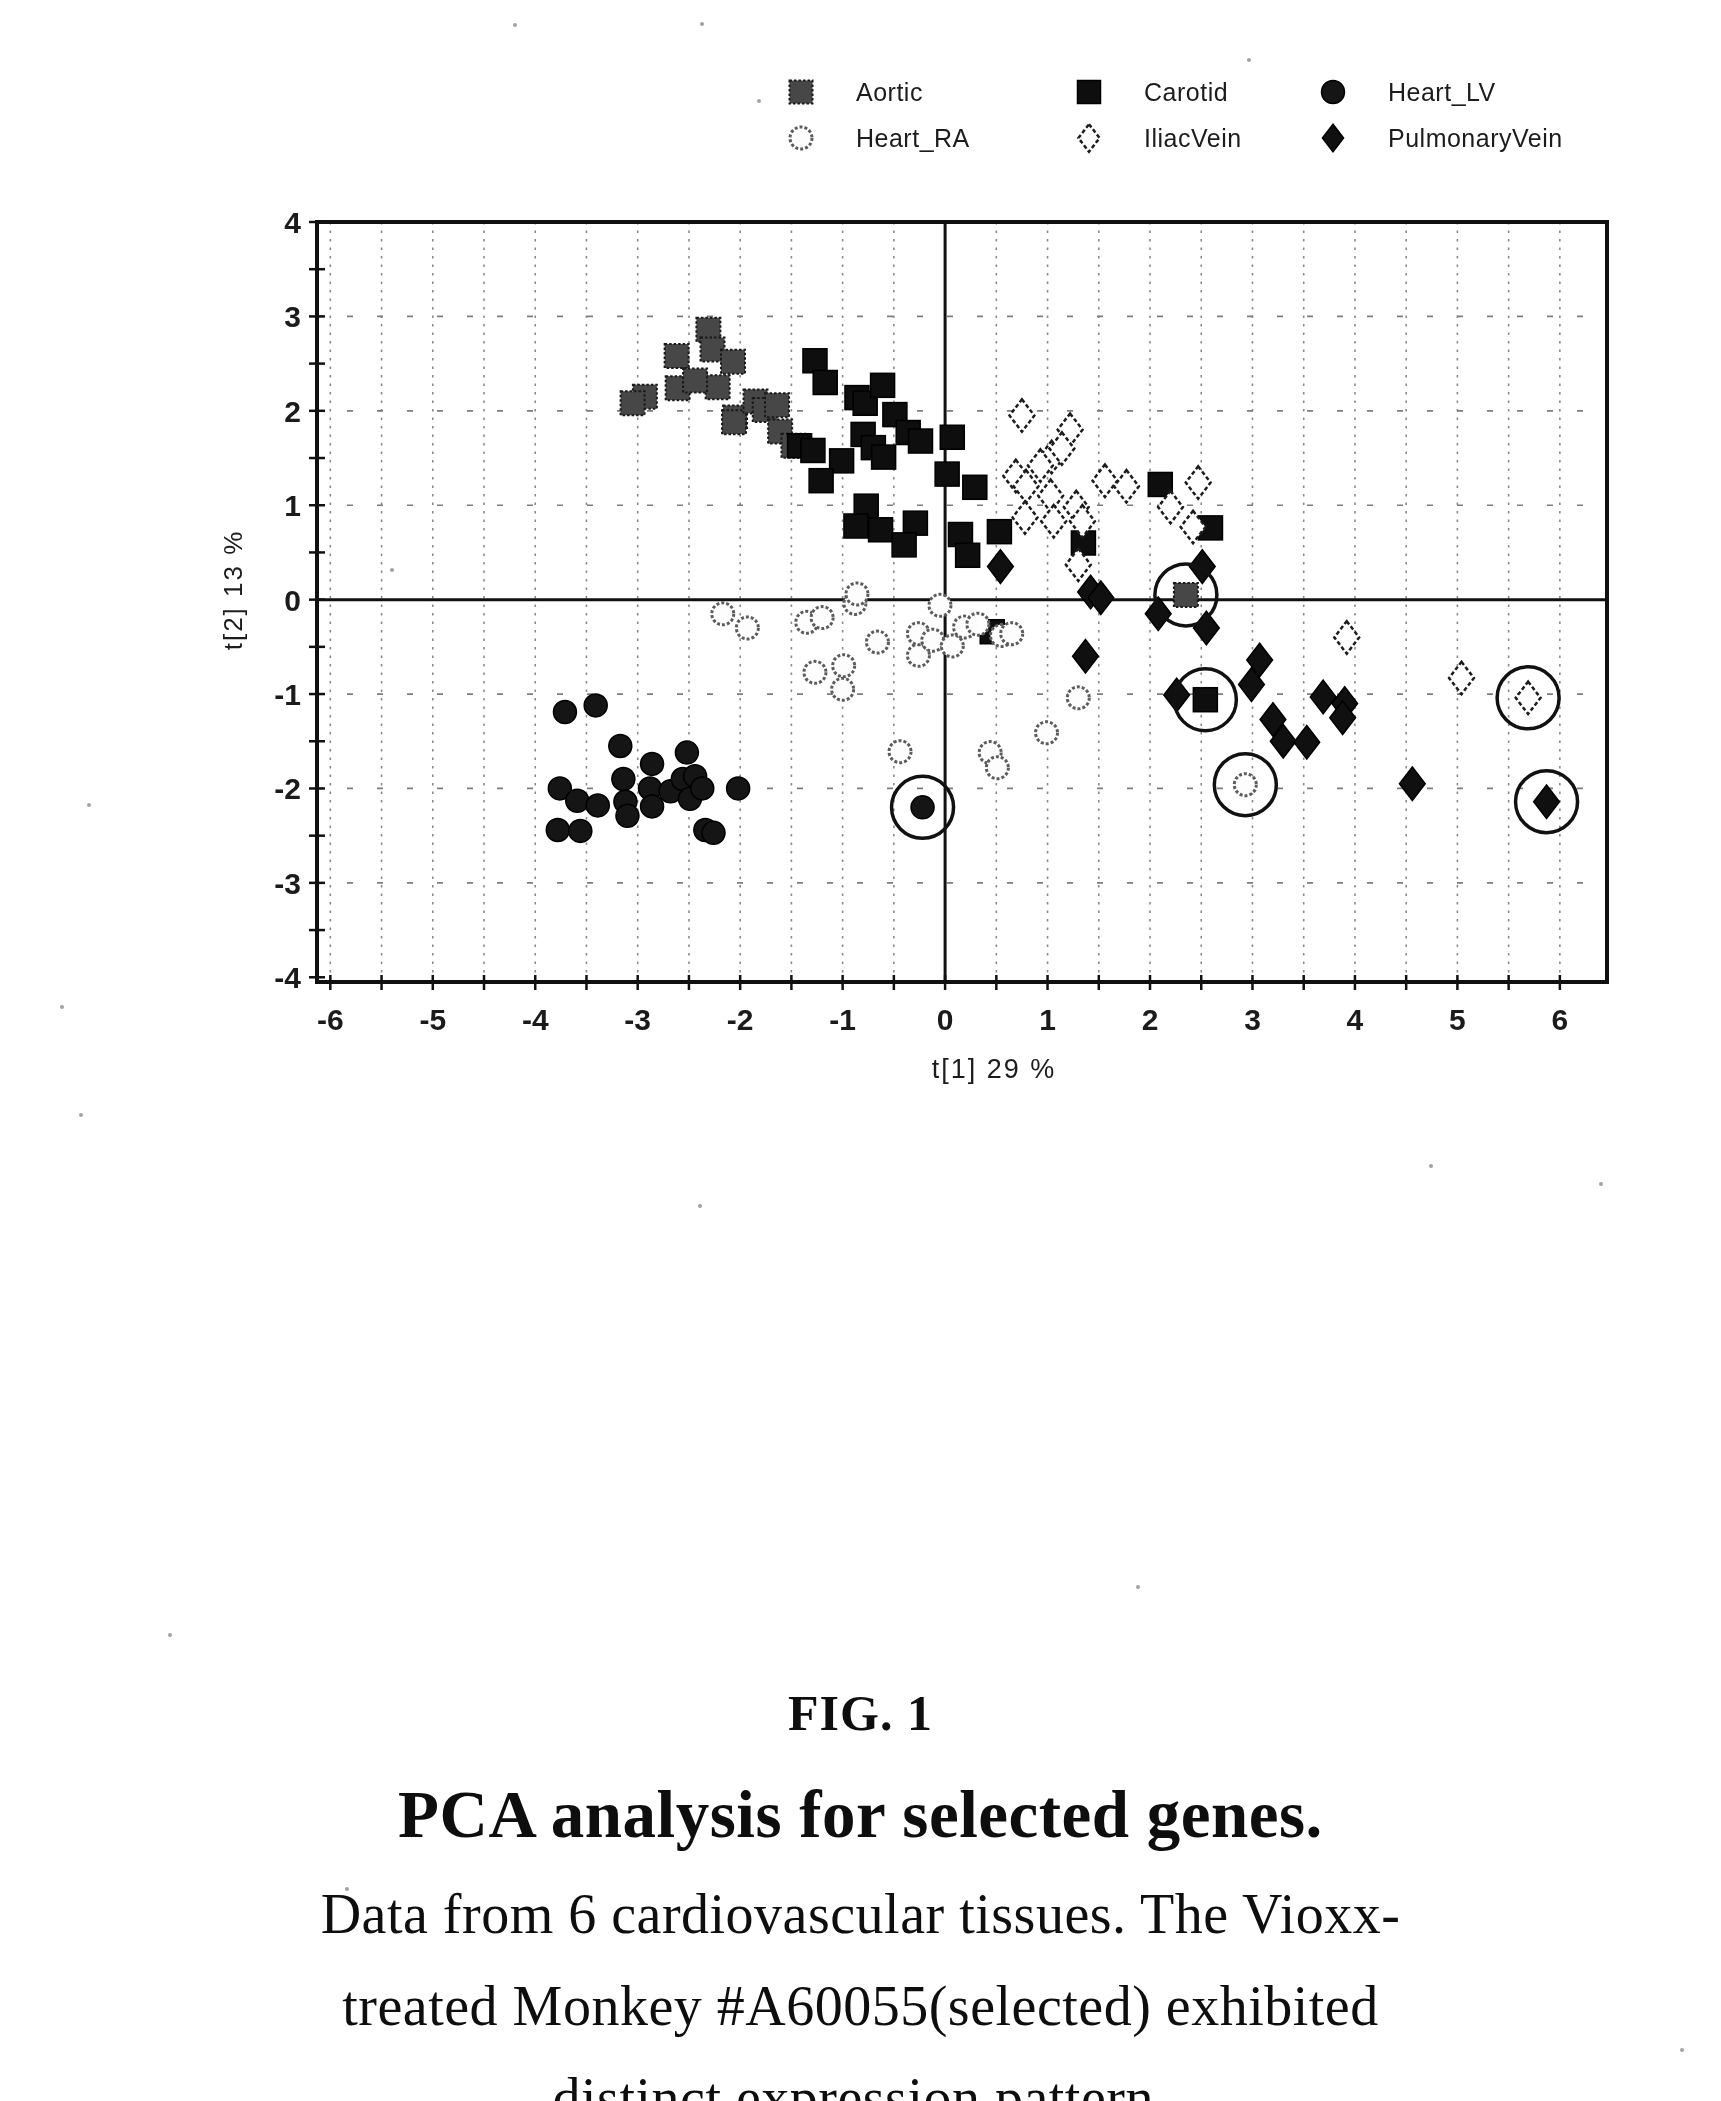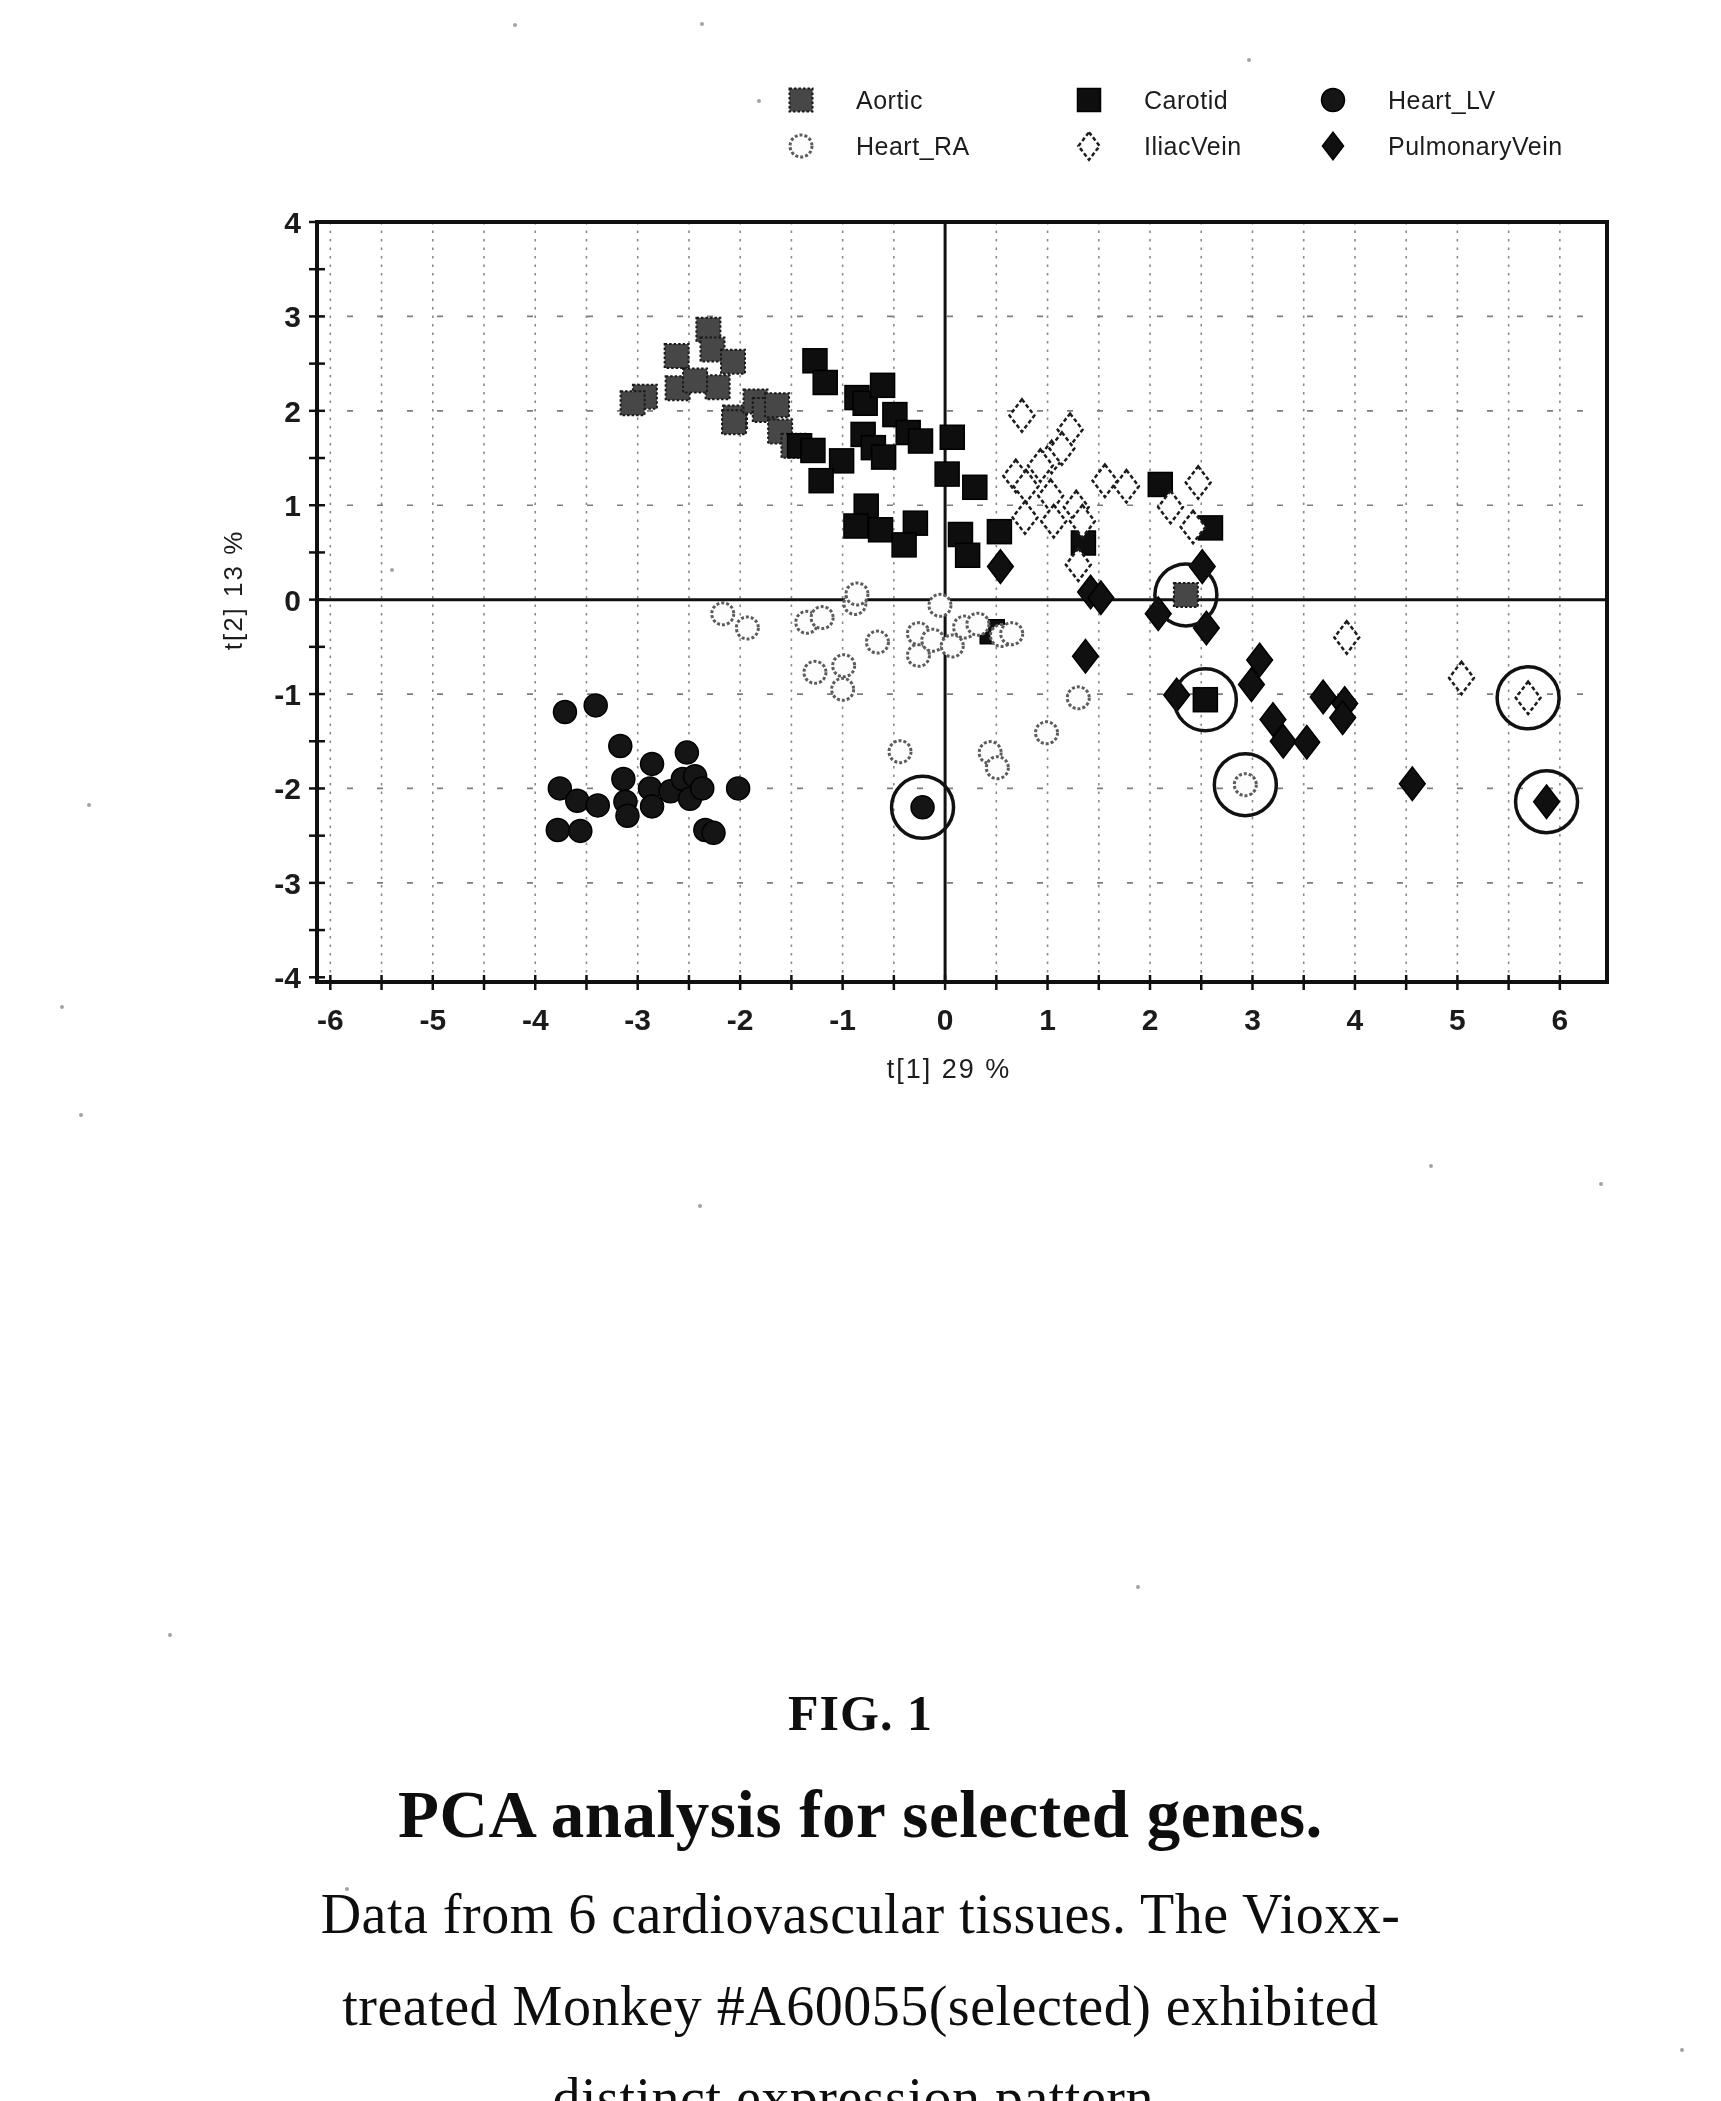--- a/index.html
+++ b/index.html
@@ -9,35 +9,34 @@
     background:#ffffff;
     font-family:"Liberation Sans",sans-serif;
     overflow:hidden;
     margin:0 auto;
   }
   .legend{
     position:absolute;left:784px;top:76px;
     display:grid;
     grid-template-columns:288px 244px 330px;
     row-gap:14px;
-    margin-top:8px;
   }
   .legend-entry{display:flex;align-items:center;gap:38px;height:32px;}
   .legend-entry .label{
     font-size:25px;color:#1c1c1c;letter-spacing:0.5px;
     transform:scaleY(1.05);
   }
   #chart{position:absolute;left:0;top:0;}
   .y-axis-title{
     position:absolute;left:233px;top:590px;
     transform:translate(-50%,-50%) rotate(-90deg);
     font-size:26px;color:#1c1c1c;letter-spacing:2px;white-space:nowrap;
   }
   .x-axis-title{
-    position:absolute;left:799px;top:1054px;width:300px;
+    position:absolute;left:844px;top:1054px;width:300px;
     text-align:center;font-size:27px;color:#1c1c1c;letter-spacing:2px;
   }
   .caption{
     position:absolute;left:0;top:1684px;width:100%;
     text-align:center;
     font-family:"Liberation Serif","DejaVu Serif",serif;
     color:#0e0e0e;
   }
   .caption .fig{font-size:50px;font-weight:bold;letter-spacing:1px;margin-bottom:34px;}
   .caption .cap-title{font-size:67px;font-weight:bold;margin-bottom:16px;letter-spacing:0.5px;}

